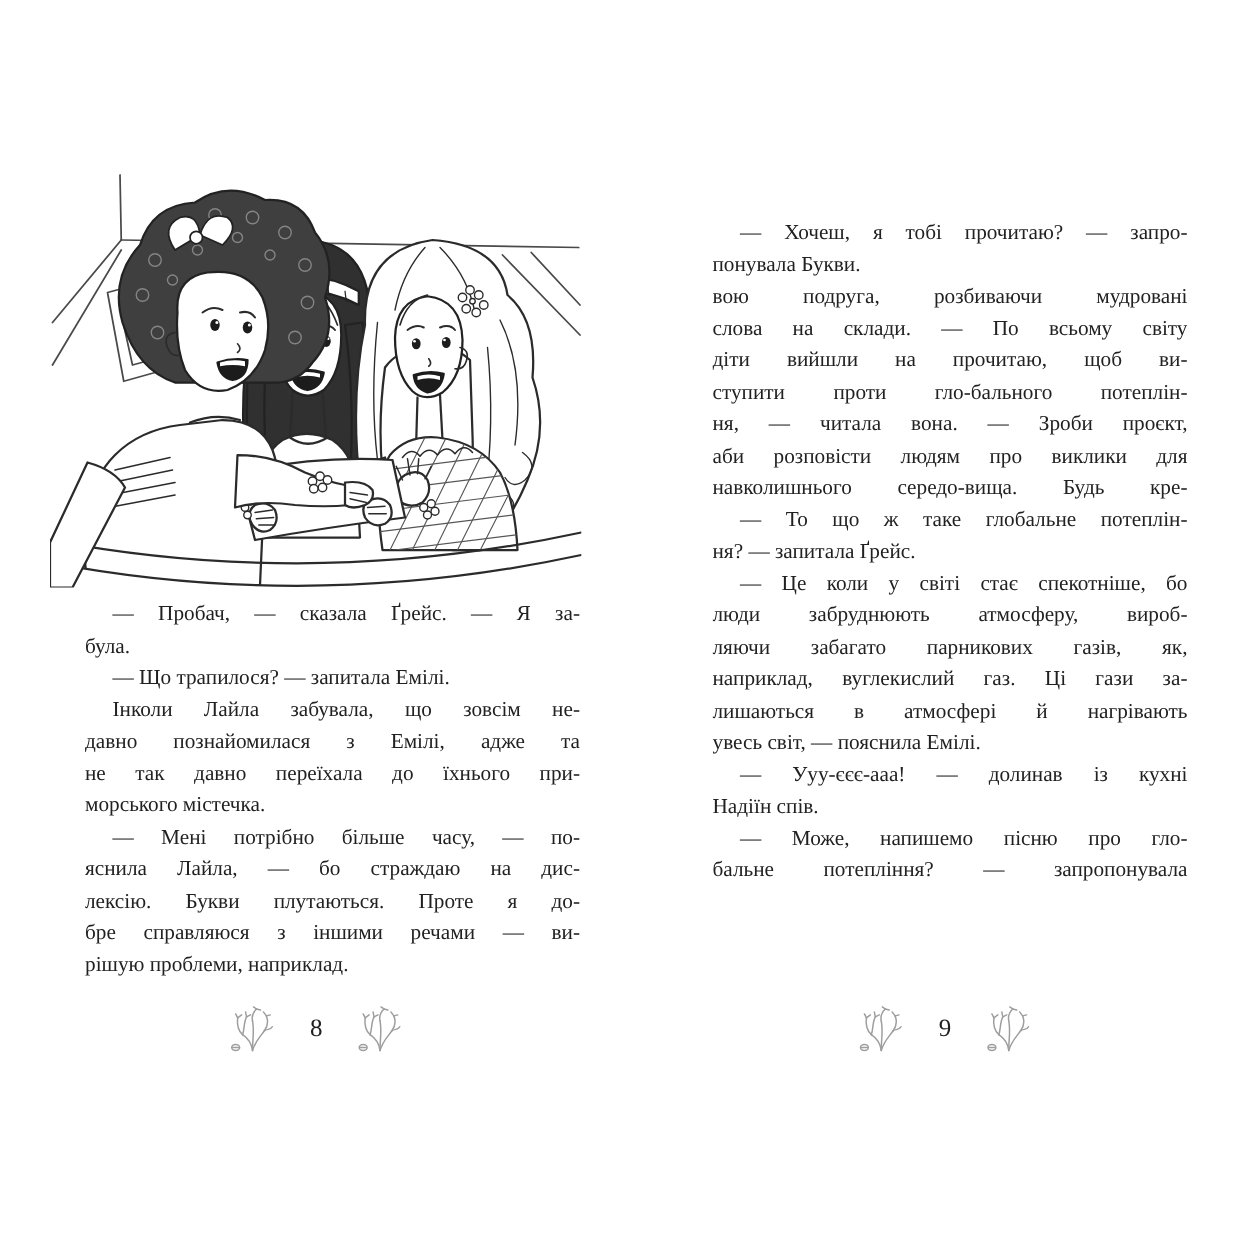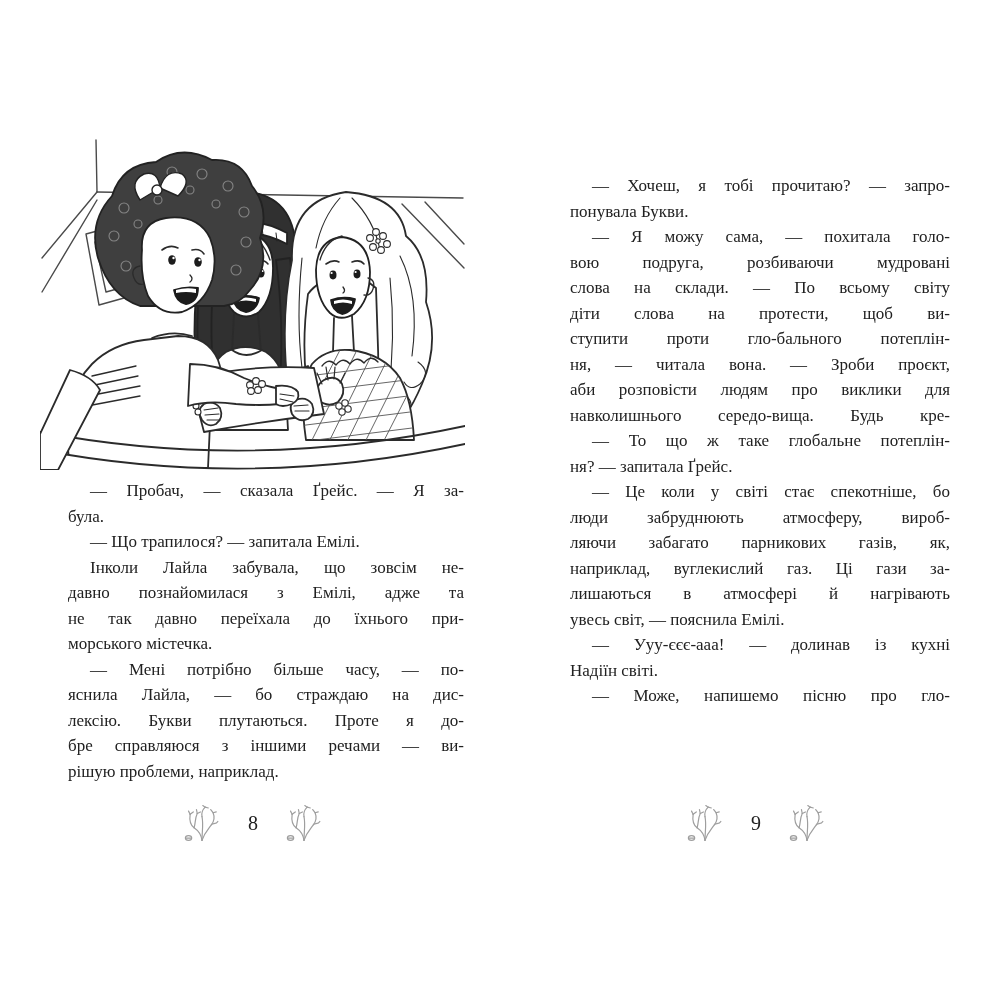--- a/index.html
+++ b/index.html
@@ -267,39 +267,39 @@
       <svg class="orn" viewBox="0 0 48 48">
           <use href="#coral"></use>
         </svg>
     </footer>
   </section>
 
   <section class="page page-right">
     <div class="text-col right">
         <div class="line indent just">— Хочеш, я тобі прочитаю? — запро-</div>
         <div class="line">понувала Букви.</div>
-        <div class="line indent just">— Я можу сама, — похитала голо-</div>
         <div class="line just">вою подруга, розбиваючи мудровані</div>
         <div class="line just">слова на склади. — По всьому світу</div>
-        <div class="line just">діти слова на протести, щоб ви-</div>
+        <div class="line just">діти вийшли на прочитаю, щоб ви-</div>
         <div class="line just">ступити проти гло-бального потеплін-</div>
         <div class="line just">ня, — читала вона. — Зроби проєкт,</div>
         <div class="line just">аби розповісти людям про виклики для</div>
         <div class="line just">навколишнього середо-вища. Будь кре-</div>
         <div class="line indent just">— То що ж таке глобальне потеплін-</div>
         <div class="line">ня? — запитала Ґрейс.</div>
         <div class="line indent just">— Це коли у світі стає спекотніше, бо</div>
         <div class="line just">люди забруднюють атмосферу, вироб-</div>
         <div class="line just">ляючи забагато парникових газів, як,</div>
         <div class="line just">наприклад, вуглекислий газ. Ці гази за-</div>
         <div class="line just">лишаються в атмосфері й нагрівають</div>
         <div class="line">увесь світ, — пояснила Емілі.</div>
         <div class="line indent just">— Ууу-єєє-ааа! — долинав із кухні</div>
-        <div class="line">Надіїн світі.</div>
+        <div class="line">Надіїн спів.</div>
         <div class="line indent just">— Може, напишемо пісню про гло-</div>
+        <div class="line just">бальне потепління? — запропонувала</div>
       </div>
 
     <footer class="pagefoot fright">
       <svg class="orn" viewBox="0 0 48 48">
           <use href="#coral"></use>
         </svg>
       <span class="pnum">9</span>
       <svg class="orn" viewBox="0 0 48 48">
           <use href="#coral"></use>
         </svg>

